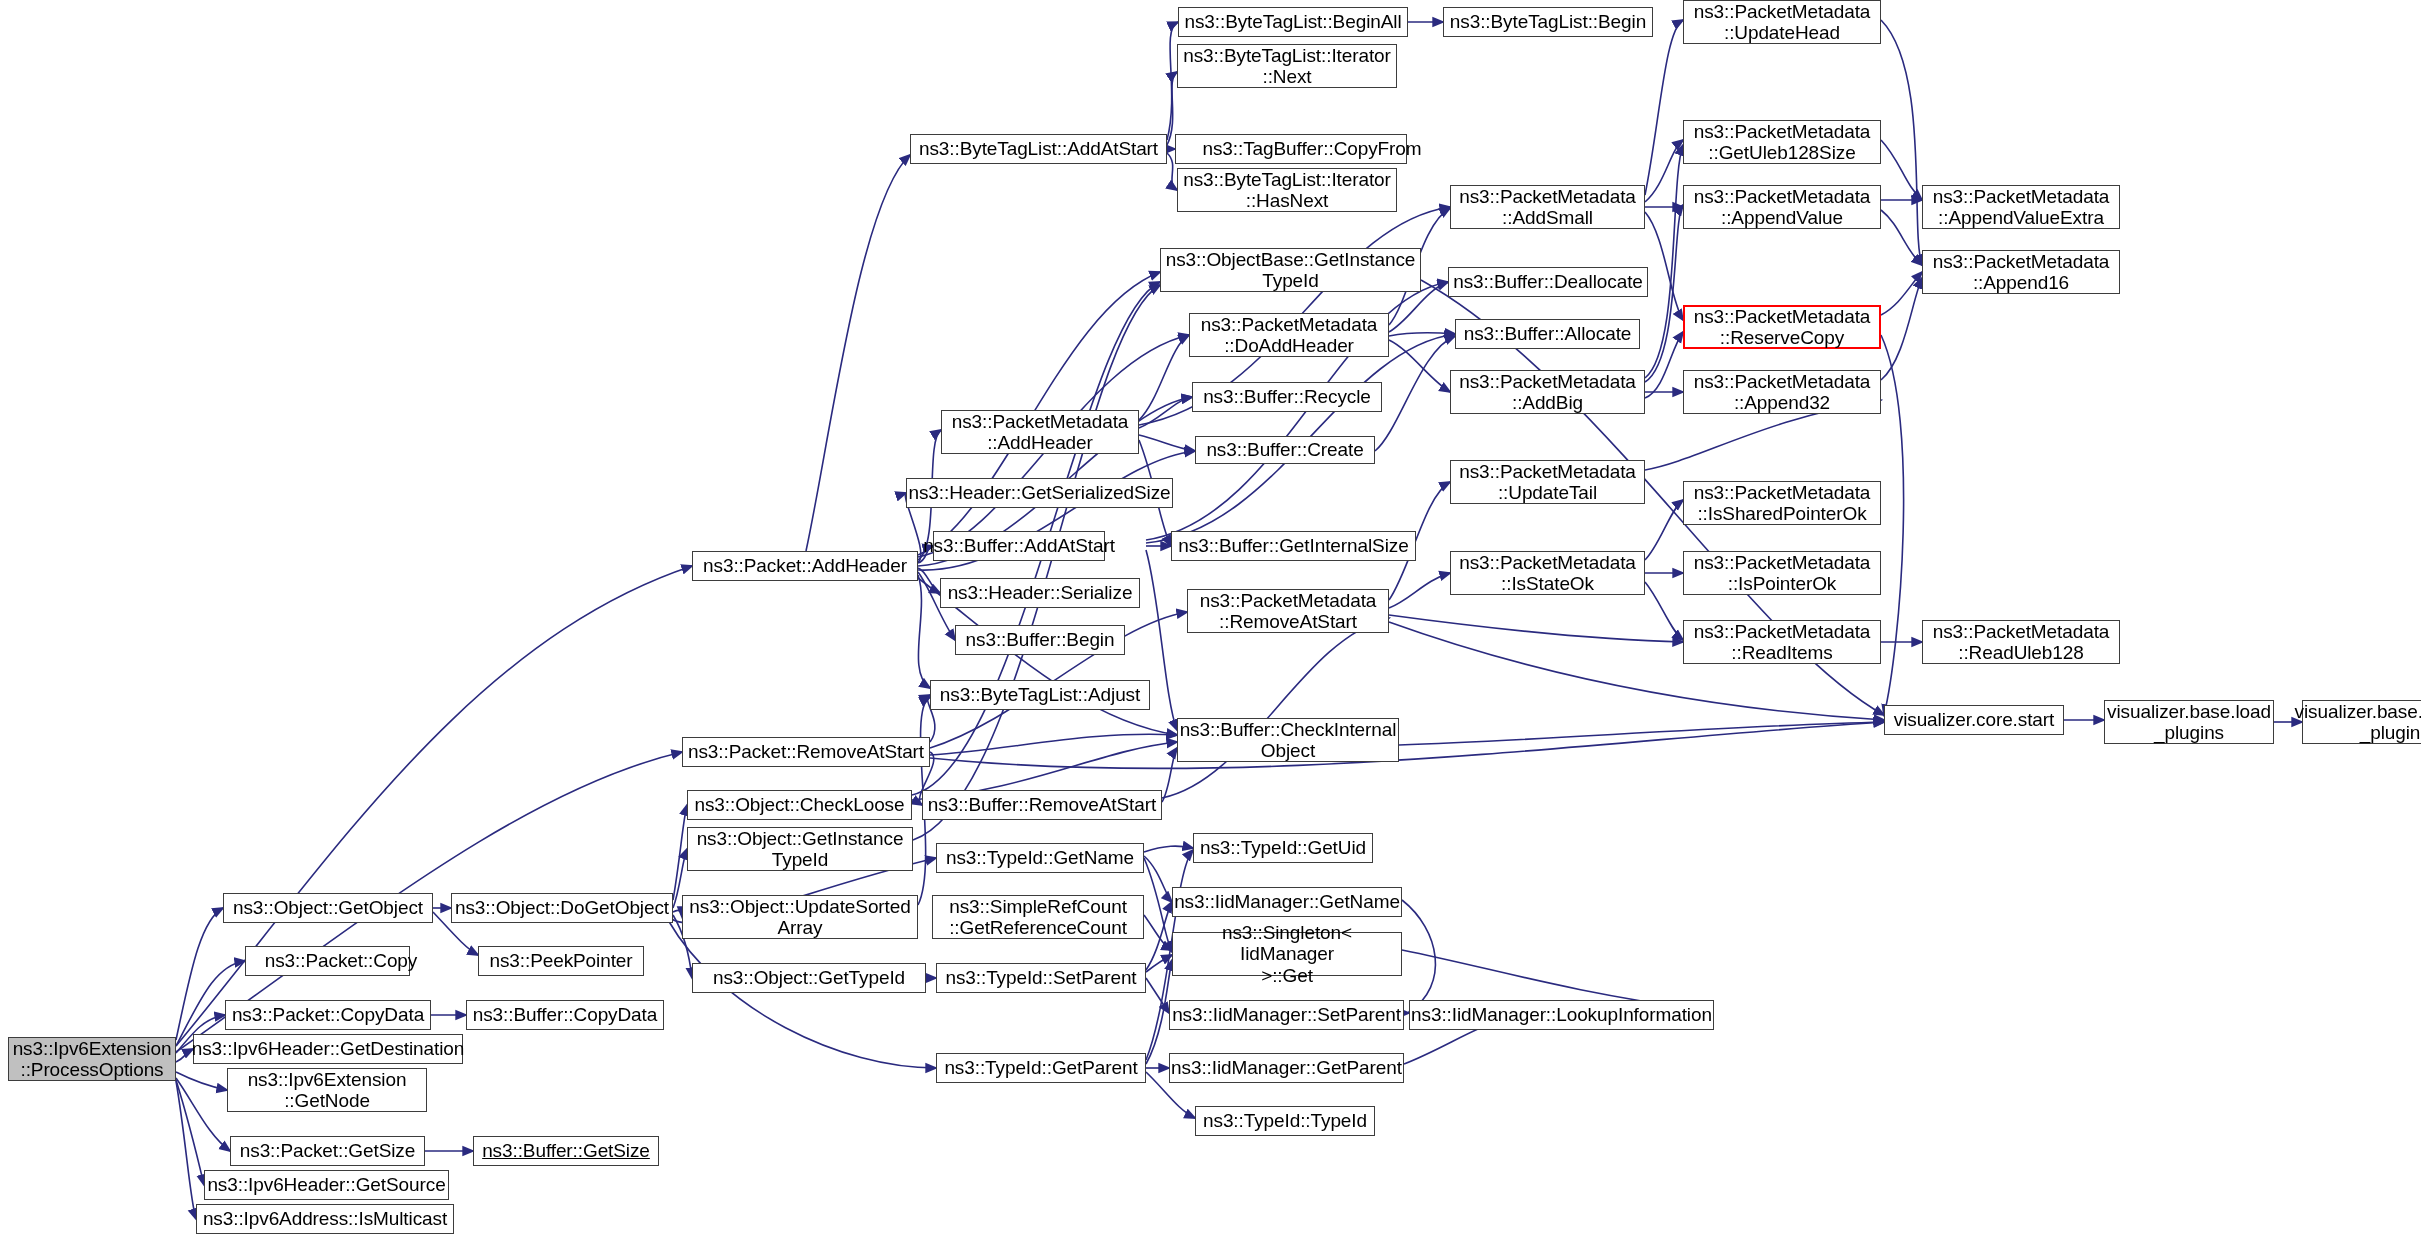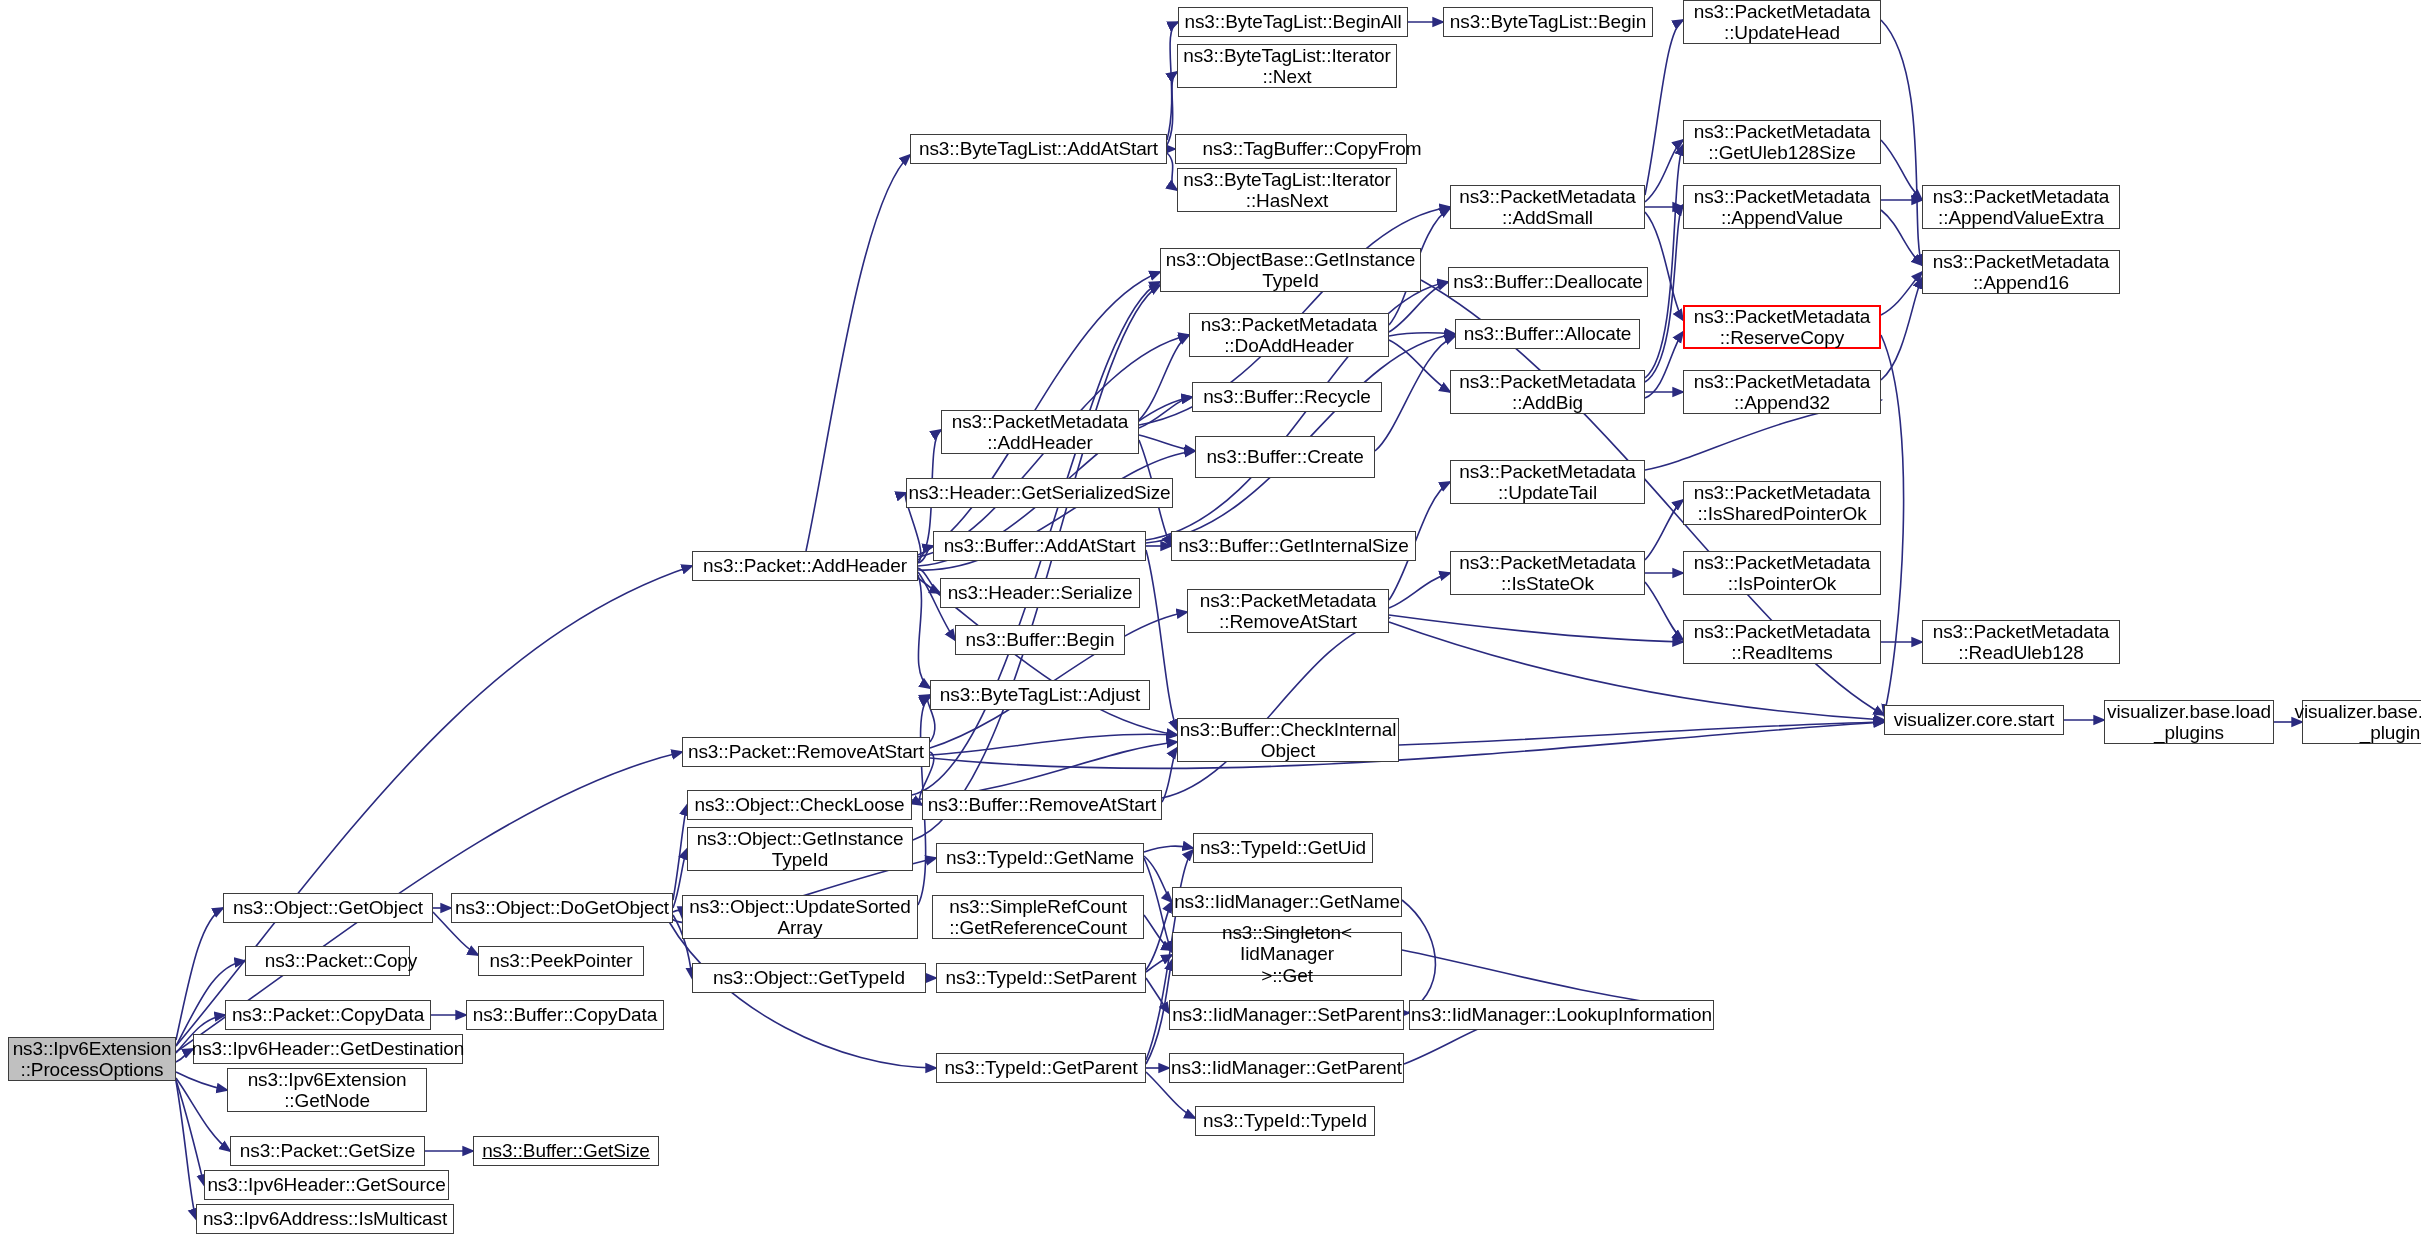--- a/index.html
+++ b/index.html
@@ -187,42 +187,42 @@
       <div class="node" style="left: 687px; top: 790px; width: 225px; height: 30px;">ns3::Object::CheckLoose</div>
       <div class="node" style="left: 687px; top: 827px; width: 226px; height: 44px;">ns3::Object::GetInstance
 TypeId</div>
       <div class="node" style="left: 682px; top: 895px; width: 236px; height: 44px;">ns3::Object::UpdateSorted
 Array</div>
       <div class="node" style="left: 692px; top: 963px; width: 234px; height: 30px;">ns3::Object::GetTypeId</div>
       <div class="node" style="left: 910px; top: 134px; width: 257px; height: 30px;">ns3::ByteTagList::AddAtStart</div>
       <div class="node" style="left: 941px; top: 410px; width: 198px; height: 44px;">ns3::PacketMetadata
 ::AddHeader</div>
       <div class="node" style="left: 906px; top: 478px; width: 267px; height: 30px;">ns3::Header::GetSerializedSize</div>
-      <div class="node" style="left: 933px; top: 531px; width: 213px; height: 30px;">ns3::Buffer::AddAtStart</div>
+      <div class="node" style="left: 933px; top: 531px; width: 172px; height: 30px;">ns3::Buffer::AddAtStart</div>
       <div class="node" style="left: 940px; top: 578px; width: 200px; height: 30px;">ns3::Header::Serialize</div>
       <div class="node" style="left: 955px; top: 625px; width: 170px; height: 30px;">ns3::Buffer::Begin</div>
       <div class="node" style="left: 930px; top: 680px; width: 220px; height: 30px;">ns3::ByteTagList::Adjust</div>
       <div class="node" style="left: 922px; top: 790px; width: 240px; height: 30px;">ns3::Buffer::RemoveAtStart</div>
       <div class="node" style="left: 936px; top: 843px; width: 208px; height: 30px;">ns3::TypeId::GetName</div>
       <div class="node" style="left: 932px; top: 895px; width: 212px; height: 44px;">ns3::SimpleRefCount
 ::GetReferenceCount</div>
       <div class="node" style="left: 936px; top: 963px; width: 210px; height: 30px;">ns3::TypeId::SetParent</div>
       <div class="node" style="left: 936px; top: 1053px; width: 210px; height: 30px;">ns3::TypeId::GetParent</div>
       <div class="node" style="left: 1178px; top: 7px; width: 230px; height: 30px;">ns3::ByteTagList::BeginAll</div>
       <div class="node" style="left: 1177px; top: 44px; width: 220px; height: 44px;">ns3::ByteTagList::Iterator
 ::Next</div>
       <div class="node" style="left: 1175px; top: 134px; width: 232px; height: 30px; padding-left: 46px;">ns3::TagBuffer::CopyFrom</div>
       <div class="node" style="left: 1177px; top: 168px; width: 220px; height: 44px;">ns3::ByteTagList::Iterator
 ::HasNext</div>
       <div class="node" style="left: 1160px; top: 248px; width: 261px; height: 44px;">ns3::ObjectBase::GetInstance
 TypeId</div>
       <div class="node" style="left: 1189px; top: 313px; width: 200px; height: 44px;">ns3::PacketMetadata
 ::DoAddHeader</div>
       <div class="node" style="left: 1192px; top: 382px; width: 190px; height: 30px;">ns3::Buffer::Recycle</div>
-      <div class="node" style="left: 1195px; top: 436px; width: 180px; height: 42px;">ns3::Buffer::Create</div>
+      <div class="node" style="left: 1195px; top: 436px; width: 180px; height: 28px;">ns3::Buffer::Create</div>
       <div class="node" style="left: 1171px; top: 531px; width: 245px; height: 30px;">ns3::Buffer::GetInternalSize</div>
       <div class="node" style="left: 1187px; top: 589px; width: 202px; height: 44px;">ns3::PacketMetadata
 ::RemoveAtStart</div>
       <div class="node" style="left: 1177px; top: 718px; width: 222px; height: 44px;">ns3::Buffer::CheckInternal
 Object</div>
       <div class="node" style="left: 1193px; top: 833px; width: 180px; height: 30px;">ns3::TypeId::GetUid</div>
       <div class="node" style="left: 1172px; top: 887px; width: 230px; height: 30px;">ns3::IidManager::GetName</div>
       <div class="node" style="left: 1172px; top: 932px; width: 230px; height: 44px;">ns3::Singleton&lt; IidManager
 &gt;::Get</div>
       <div class="node" style="left: 1169px; top: 1000px; width: 235px; height: 30px;">ns3::IidManager::SetParent</div>

